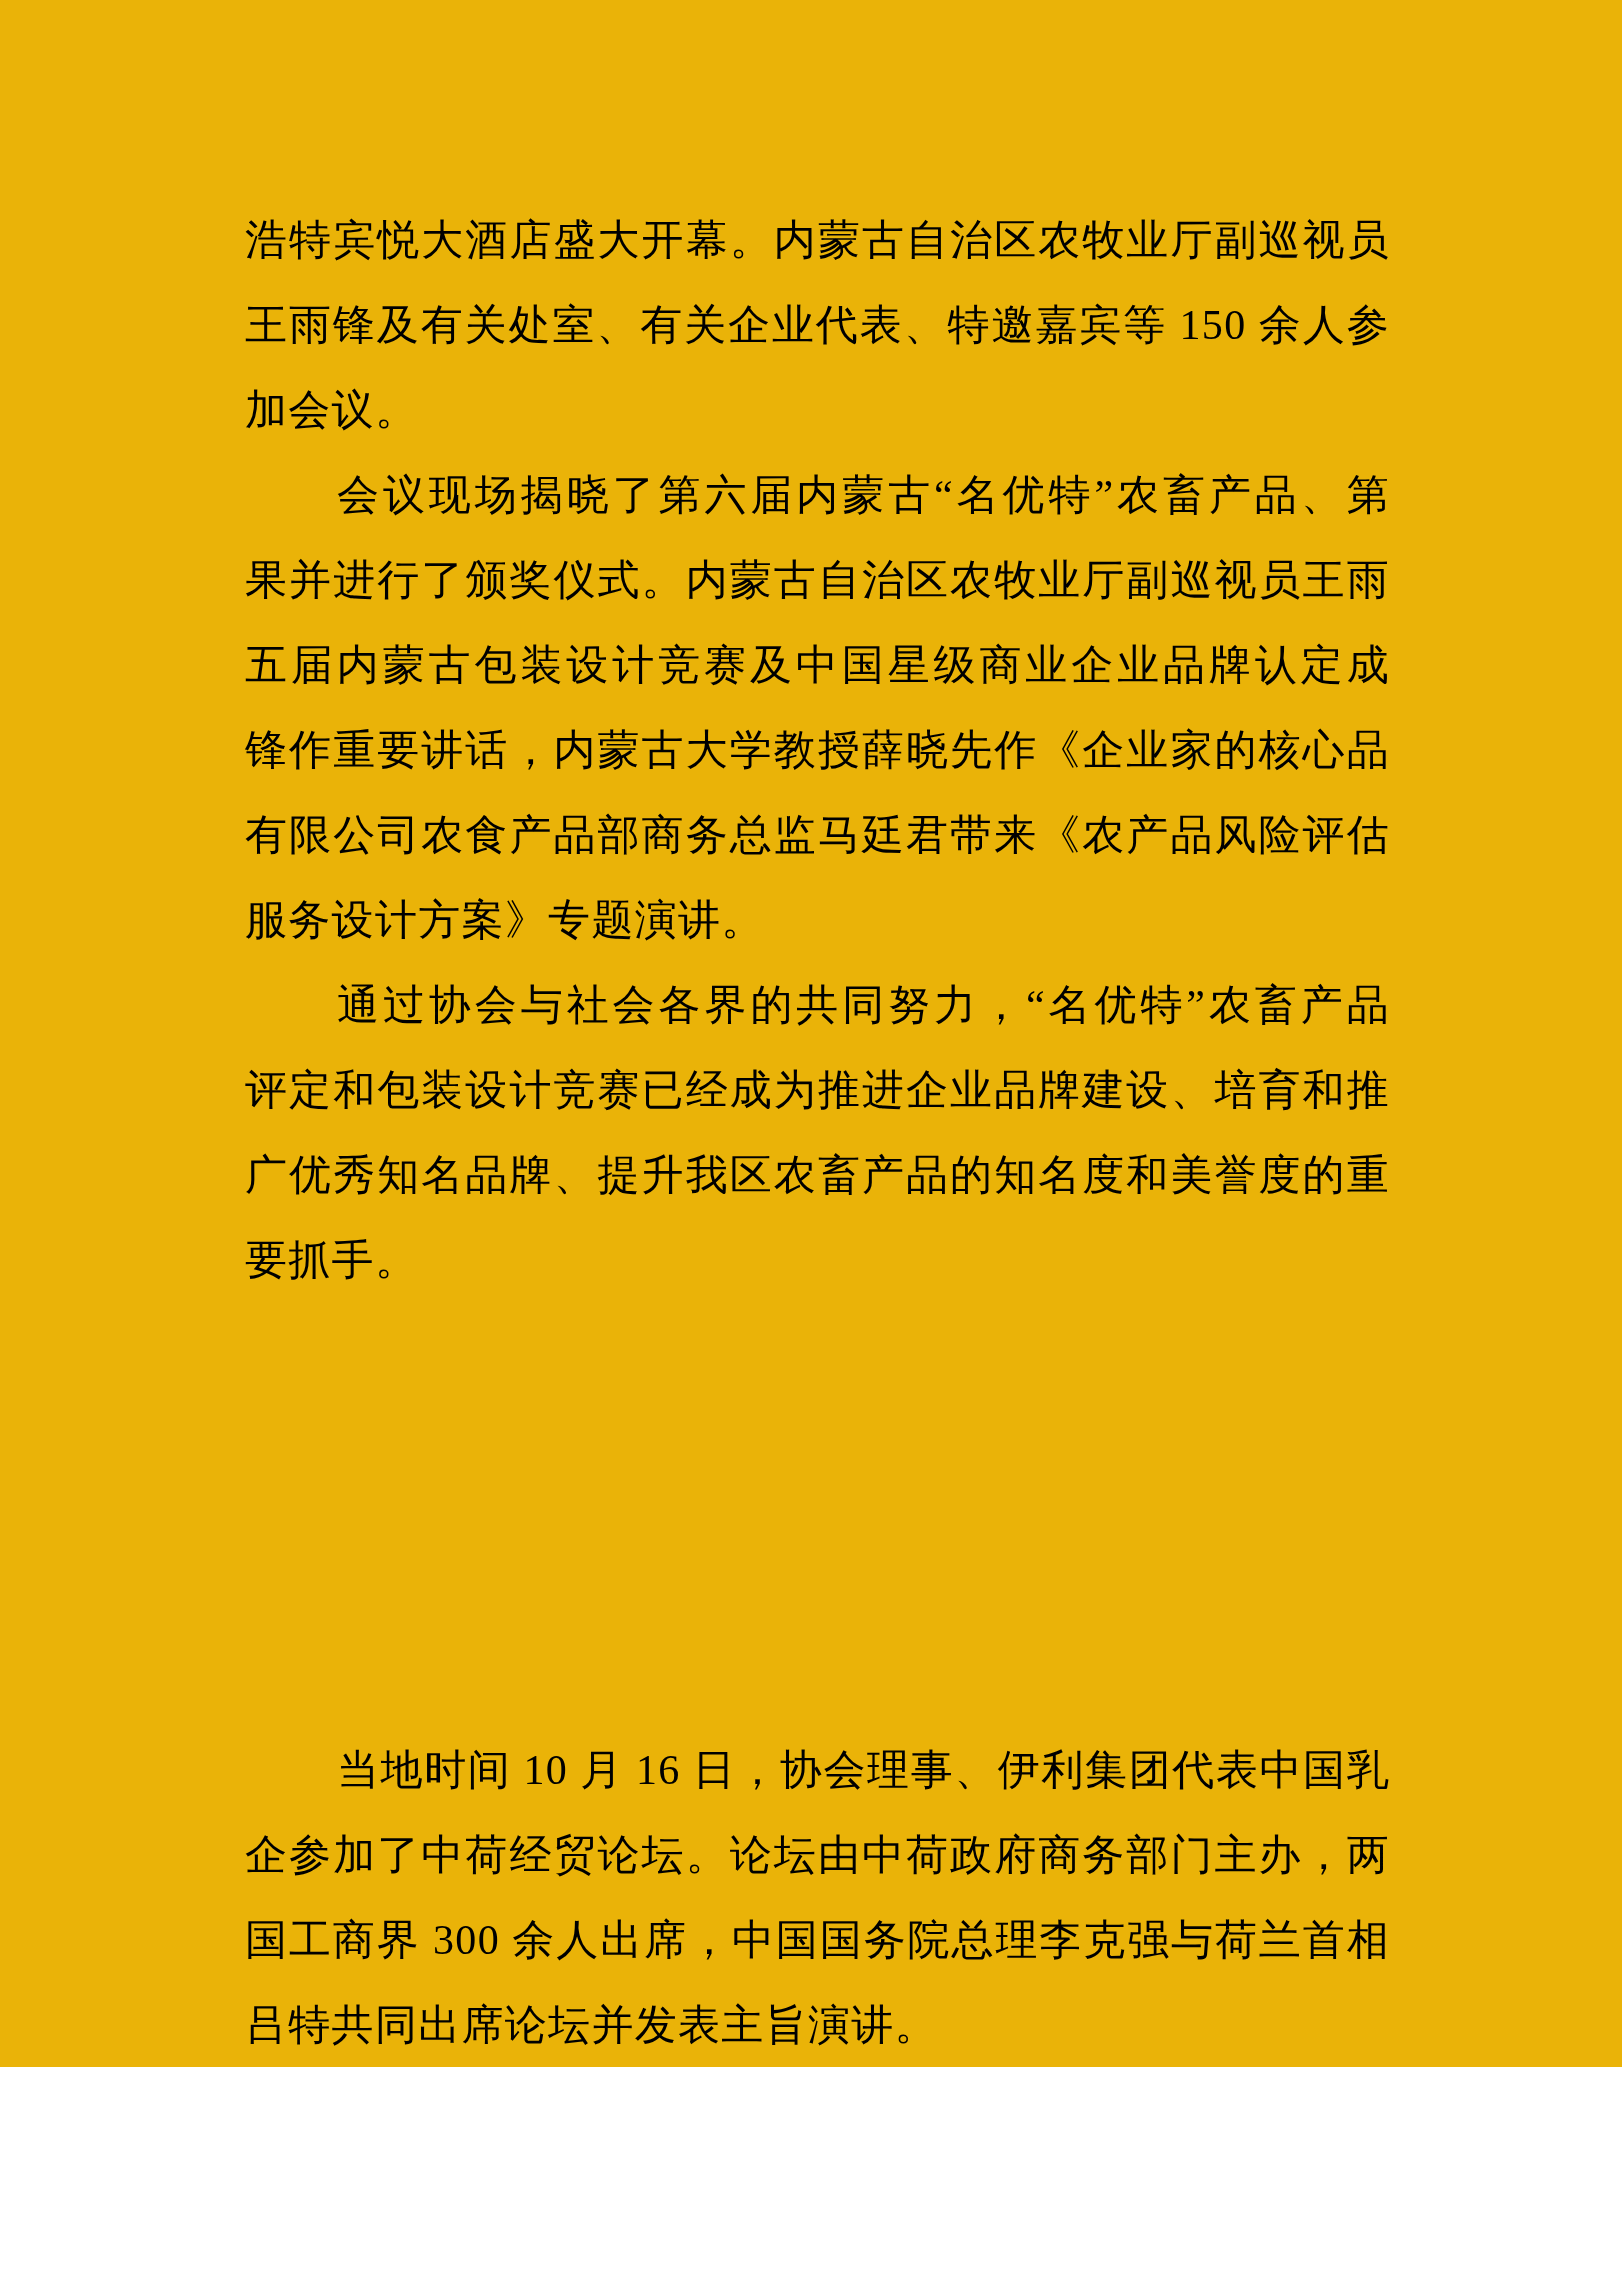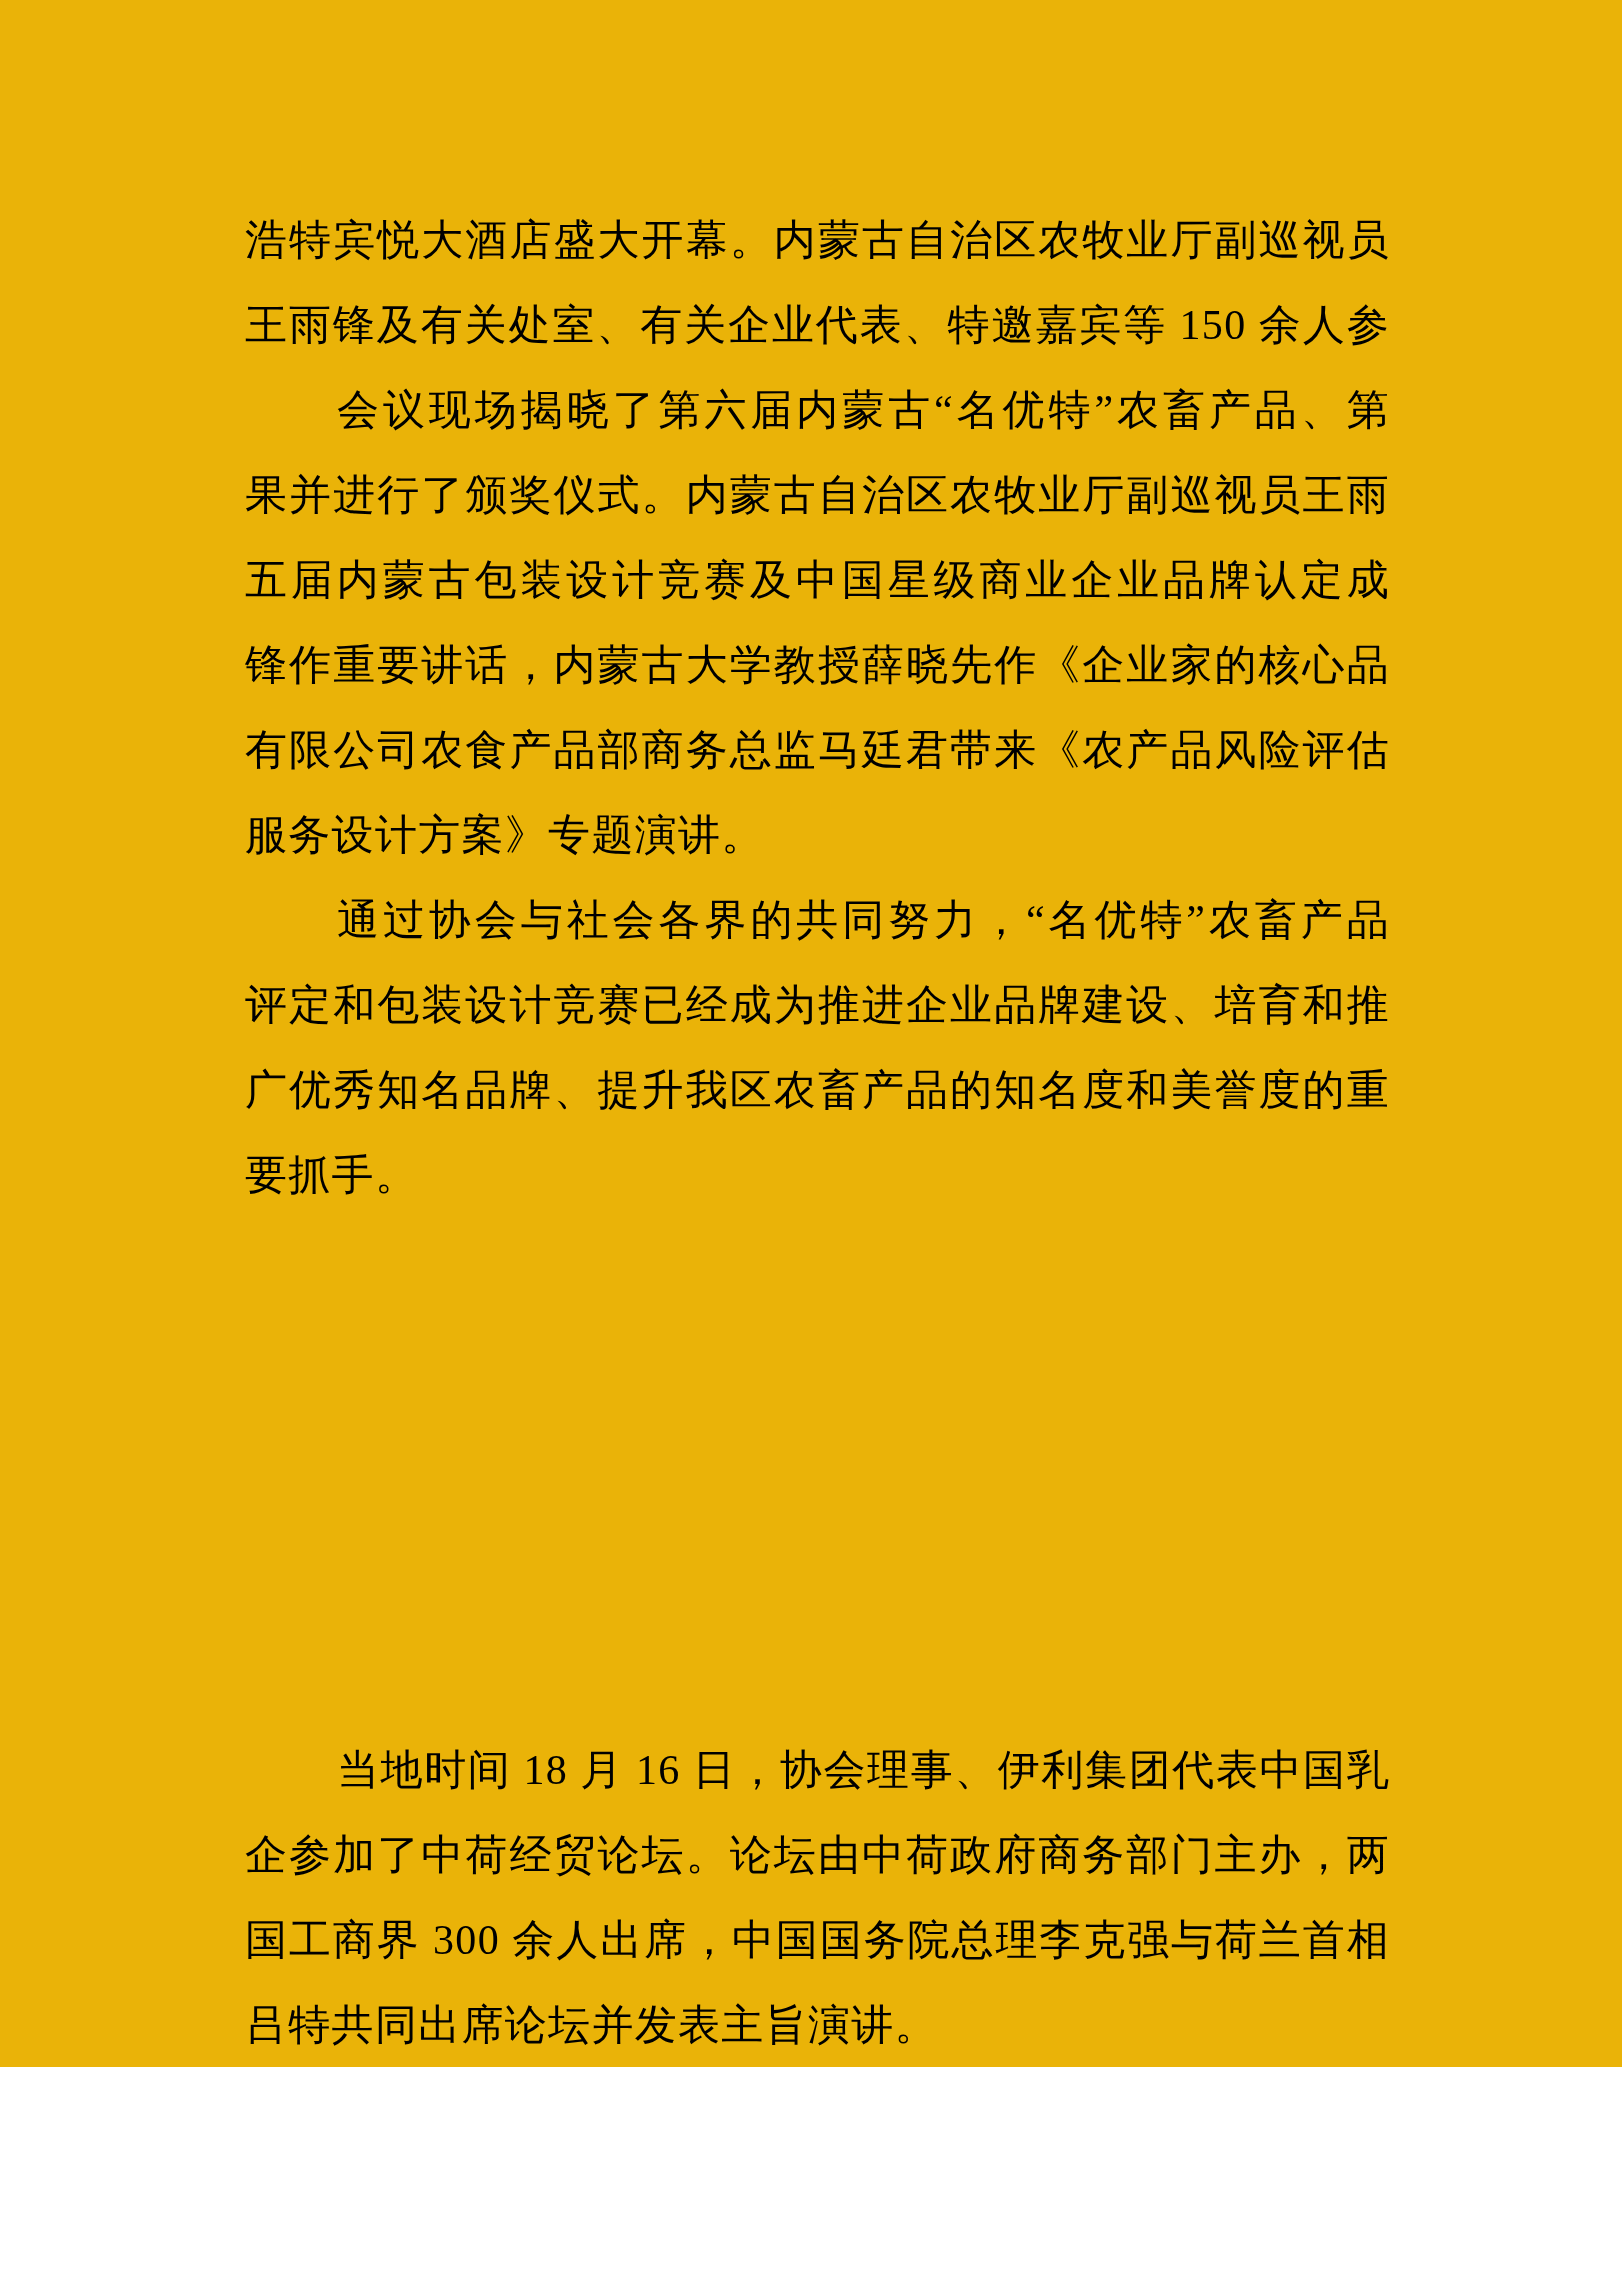--- a/index.html
+++ b/index.html
@@ -72,20 +72,21 @@
 </head>
 <body>
 
 <div class="page">
 
   <div class="body-block" id="para-group-1">
 
     <div>
       <div class="line">浩特宾悦大酒店盛大开幕。内蒙古自治区农牧业厅副巡视员</div>
       <div class="line">王雨锋及有关处室、有关企业代表、特邀嘉宾等 150 余人参</div>
+      <div class="line para-last">加会议。</div>
     </div>
 
     <div>
       <div class="line para-first">会议现场揭晓了第六届内蒙古“名优特”农畜产品、第</div>
       <div class="line">果并进行了颁奖仪式。内蒙古自治区农牧业厅副巡视员王雨</div>
       <div class="line">五届内蒙古包装设计竞赛及中国星级商业企业品牌认定成</div>
       <div class="line">锋作重要讲话，内蒙古大学教授薛晓先作《企业家的核心品</div>
       <div class="line">有限公司农食产品部商务总监马廷君带来《农产品风险评估</div>
       <div class="line para-last">服务设计方案》专题演讲。</div>
     </div>
@@ -95,21 +96,21 @@
       <div class="line">评定和包装设计竞赛已经成为推进企业品牌建设、培育和推</div>
       <div class="line">广优秀知名品牌、提升我区农畜产品的知名度和美誉度的重</div>
       <div class="line para-last">要抓手。</div>
     </div>
 
   </div>
 
 
   <div class="body-block" id="para-group-2">
     <div>
-      <div class="line para-first">当地时间 18 月 16 日，协会理事、伊利集团代表中国乳</div>
+      <div class="line para-first">当地时间 10 月 16 日，协会理事、伊利集团代表中国乳</div>
       <div class="line">企参加了中荷经贸论坛。论坛由中荷政府商务部门主办，两</div>
       <div class="line">国工商界 300 余人出席，中国国务院总理李克强与荷兰首相</div>
       <div class="line para-last">吕特共同出席论坛并发表主旨演讲。</div>
     </div>
   </div>
 
   <div class="footer">- 3 -</div>
 
 </div>
 

